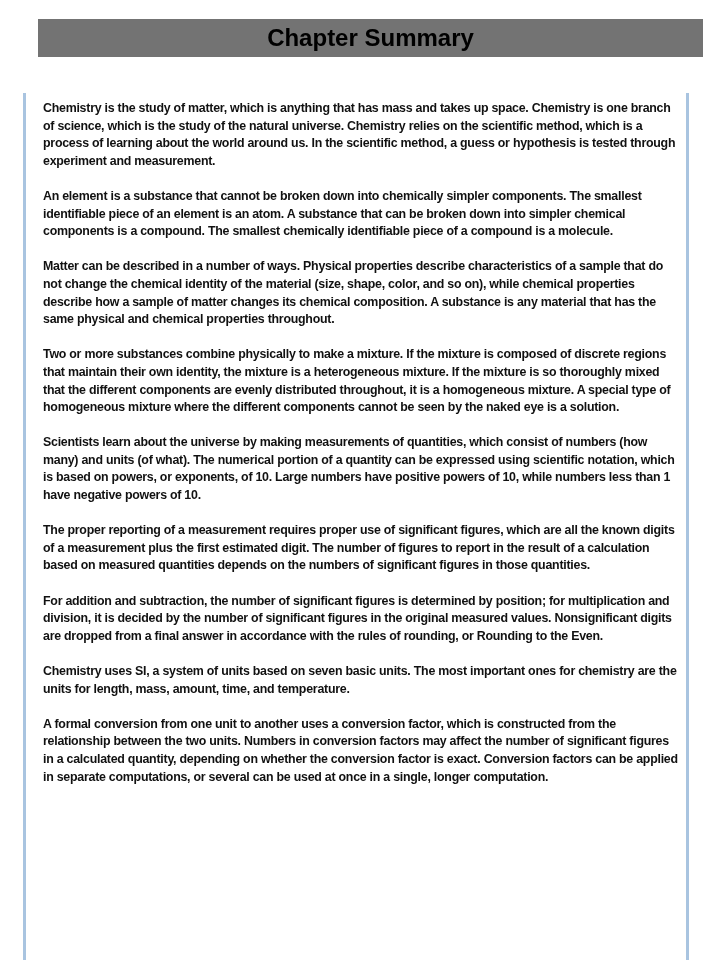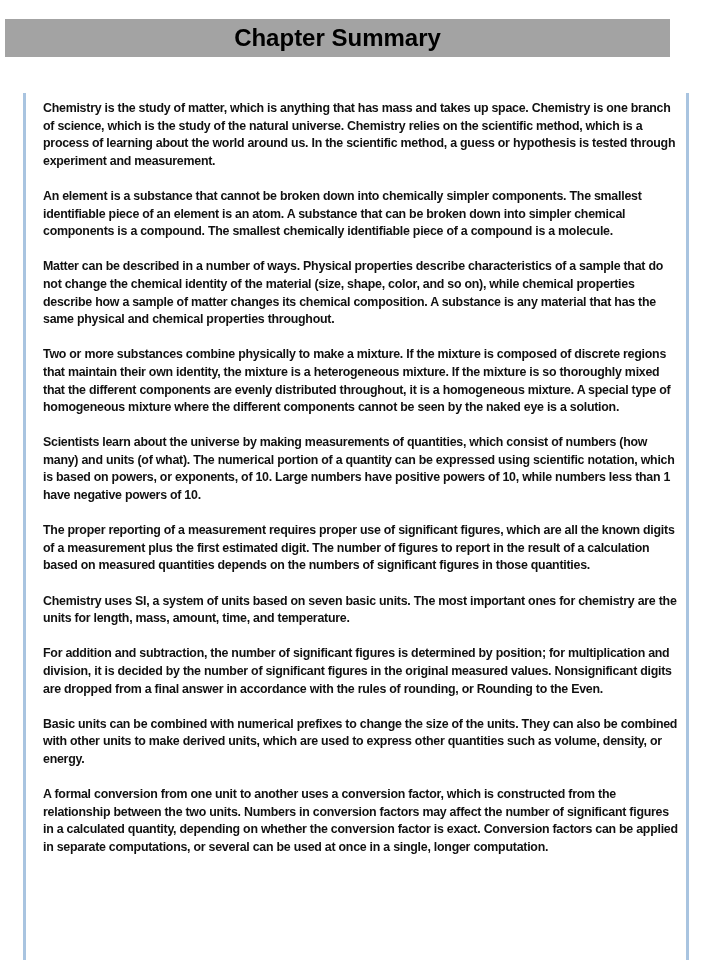--- a/index.html
+++ b/index.html
@@ -1,19 +1,19 @@
 <!DOCTYPE html>
 <html><head>
 <meta charset="utf-8">
 <style>
   html, body { margin: 0; padding: 0; background: #ffffff; }
   body { width: 720px; height: 960px; position: relative; overflow: hidden; }
   .header {
-    position: absolute; left: 5px; top: 19px; width: 665px; height: 38px;
-    background: #a3a3a3;
+    position: absolute; left: 38px; top: 19px; width: 665px; height: 38px;
+    background: #737373;
     display: flex; align-items: center; justify-content: center;
   }
   .header-title {
     font-family: "Liberation Sans", sans-serif; font-weight: bold;
     font-size: 24px; color: #000000; letter-spacing: 0px;
   }
   .body-box {
     position: absolute; left: 23px; top: 57px; width: 660px; height: 880px;
     border: 3px solid #a9c4e0; border-top: none;
     background: #ffffff;
@@ -35,18 +35,17 @@
 </div>
 
 <div class="body-box">
   <div class="content">
     <p class="para">Chemistry is the study of matter, which is anything that has mass and takes up space. Chemistry is one branch of science, which is the study of the natural universe. Chemistry relies on the scientific method, which is a process of learning about the world around us. In the scientific method, a guess or hypothesis is tested through experiment and measurement.</p>
     <p class="para">An element is a substance that cannot be broken down into chemically simpler components. The smallest identifiable piece of an element is an atom. A substance that can be broken down into simpler chemical components is a compound. The smallest chemically identifiable piece of a compound is a molecule.</p>
     <p class="para">Matter can be described in a number of ways. Physical properties describe characteristics of a sample that do not change the chemical identity of the material (size, shape, color, and so on), while chemical properties describe how a sample of matter changes its chemical composition. A substance is any material that has the same physical and chemical properties throughout.</p>
     <p class="para">Two or more substances combine physically to make a mixture. If the mixture is composed of discrete regions that maintain their own identity, the mixture is a heterogeneous mixture. If the mixture is so thoroughly mixed that the different components are evenly distributed throughout, it is a homogeneous mixture. A special type of homogeneous mixture where the different components cannot be seen by the naked eye is a solution.</p>
     <p class="para">Scientists learn about the universe by making measurements of quantities, which consist of numbers (how many) and units (of what). The numerical portion of a quantity can be expressed using scientific notation, which is based on powers, or exponents, of 10. Large numbers have positive powers of 10, while numbers less than 1 have negative powers of 10.</p>
     <p class="para">The proper reporting of a measurement requires proper use of significant figures, which are all the known digits of a measurement plus the first estimated digit. The number of figures to report in the result of a calculation based on measured quantities depends on the numbers of significant figures in those quantities.</p>
+    <p class="para">For addition and subtraction, the number of significant figures is determined by position; for multiplication and division, it is decided by the number of significant figures in the original measured values. Nonsignificant digits are dropped from a final answer in accordance with the rules of rounding, or Rounding to the Even.</p>
     <p class="para">Chemistry uses SI, a system of units based on seven basic units. The most important ones for chemistry are the units for length, mass, amount, time, and temperature.</p>
-    <p class="para">For addition and subtraction, the number of significant figures is determined by position; for multiplication and division, it is decided by the number of significant figures in the original measured values. Nonsignificant digits are dropped from a final answer in accordance with the rules of rounding, or Rounding to the Even.</p>
-    <p class="para">Basic units can be combined with numerical prefixes to change the size of the units. They can also be combined with other units to make derived units, which are used to express other quantities such as volume, density, or energy.</p>
     <p class="para">A formal conversion from one unit to another uses a conversion factor, which is constructed from the relationship between the two units. Numbers in conversion factors may affect the number of significant figures in a calculated quantity, depending on whether the conversion factor is exact. Conversion factors can be applied in separate computations, or several can be used at once in a single, longer computation.</p>
   </div>
 </div>
 
 </body></html>

